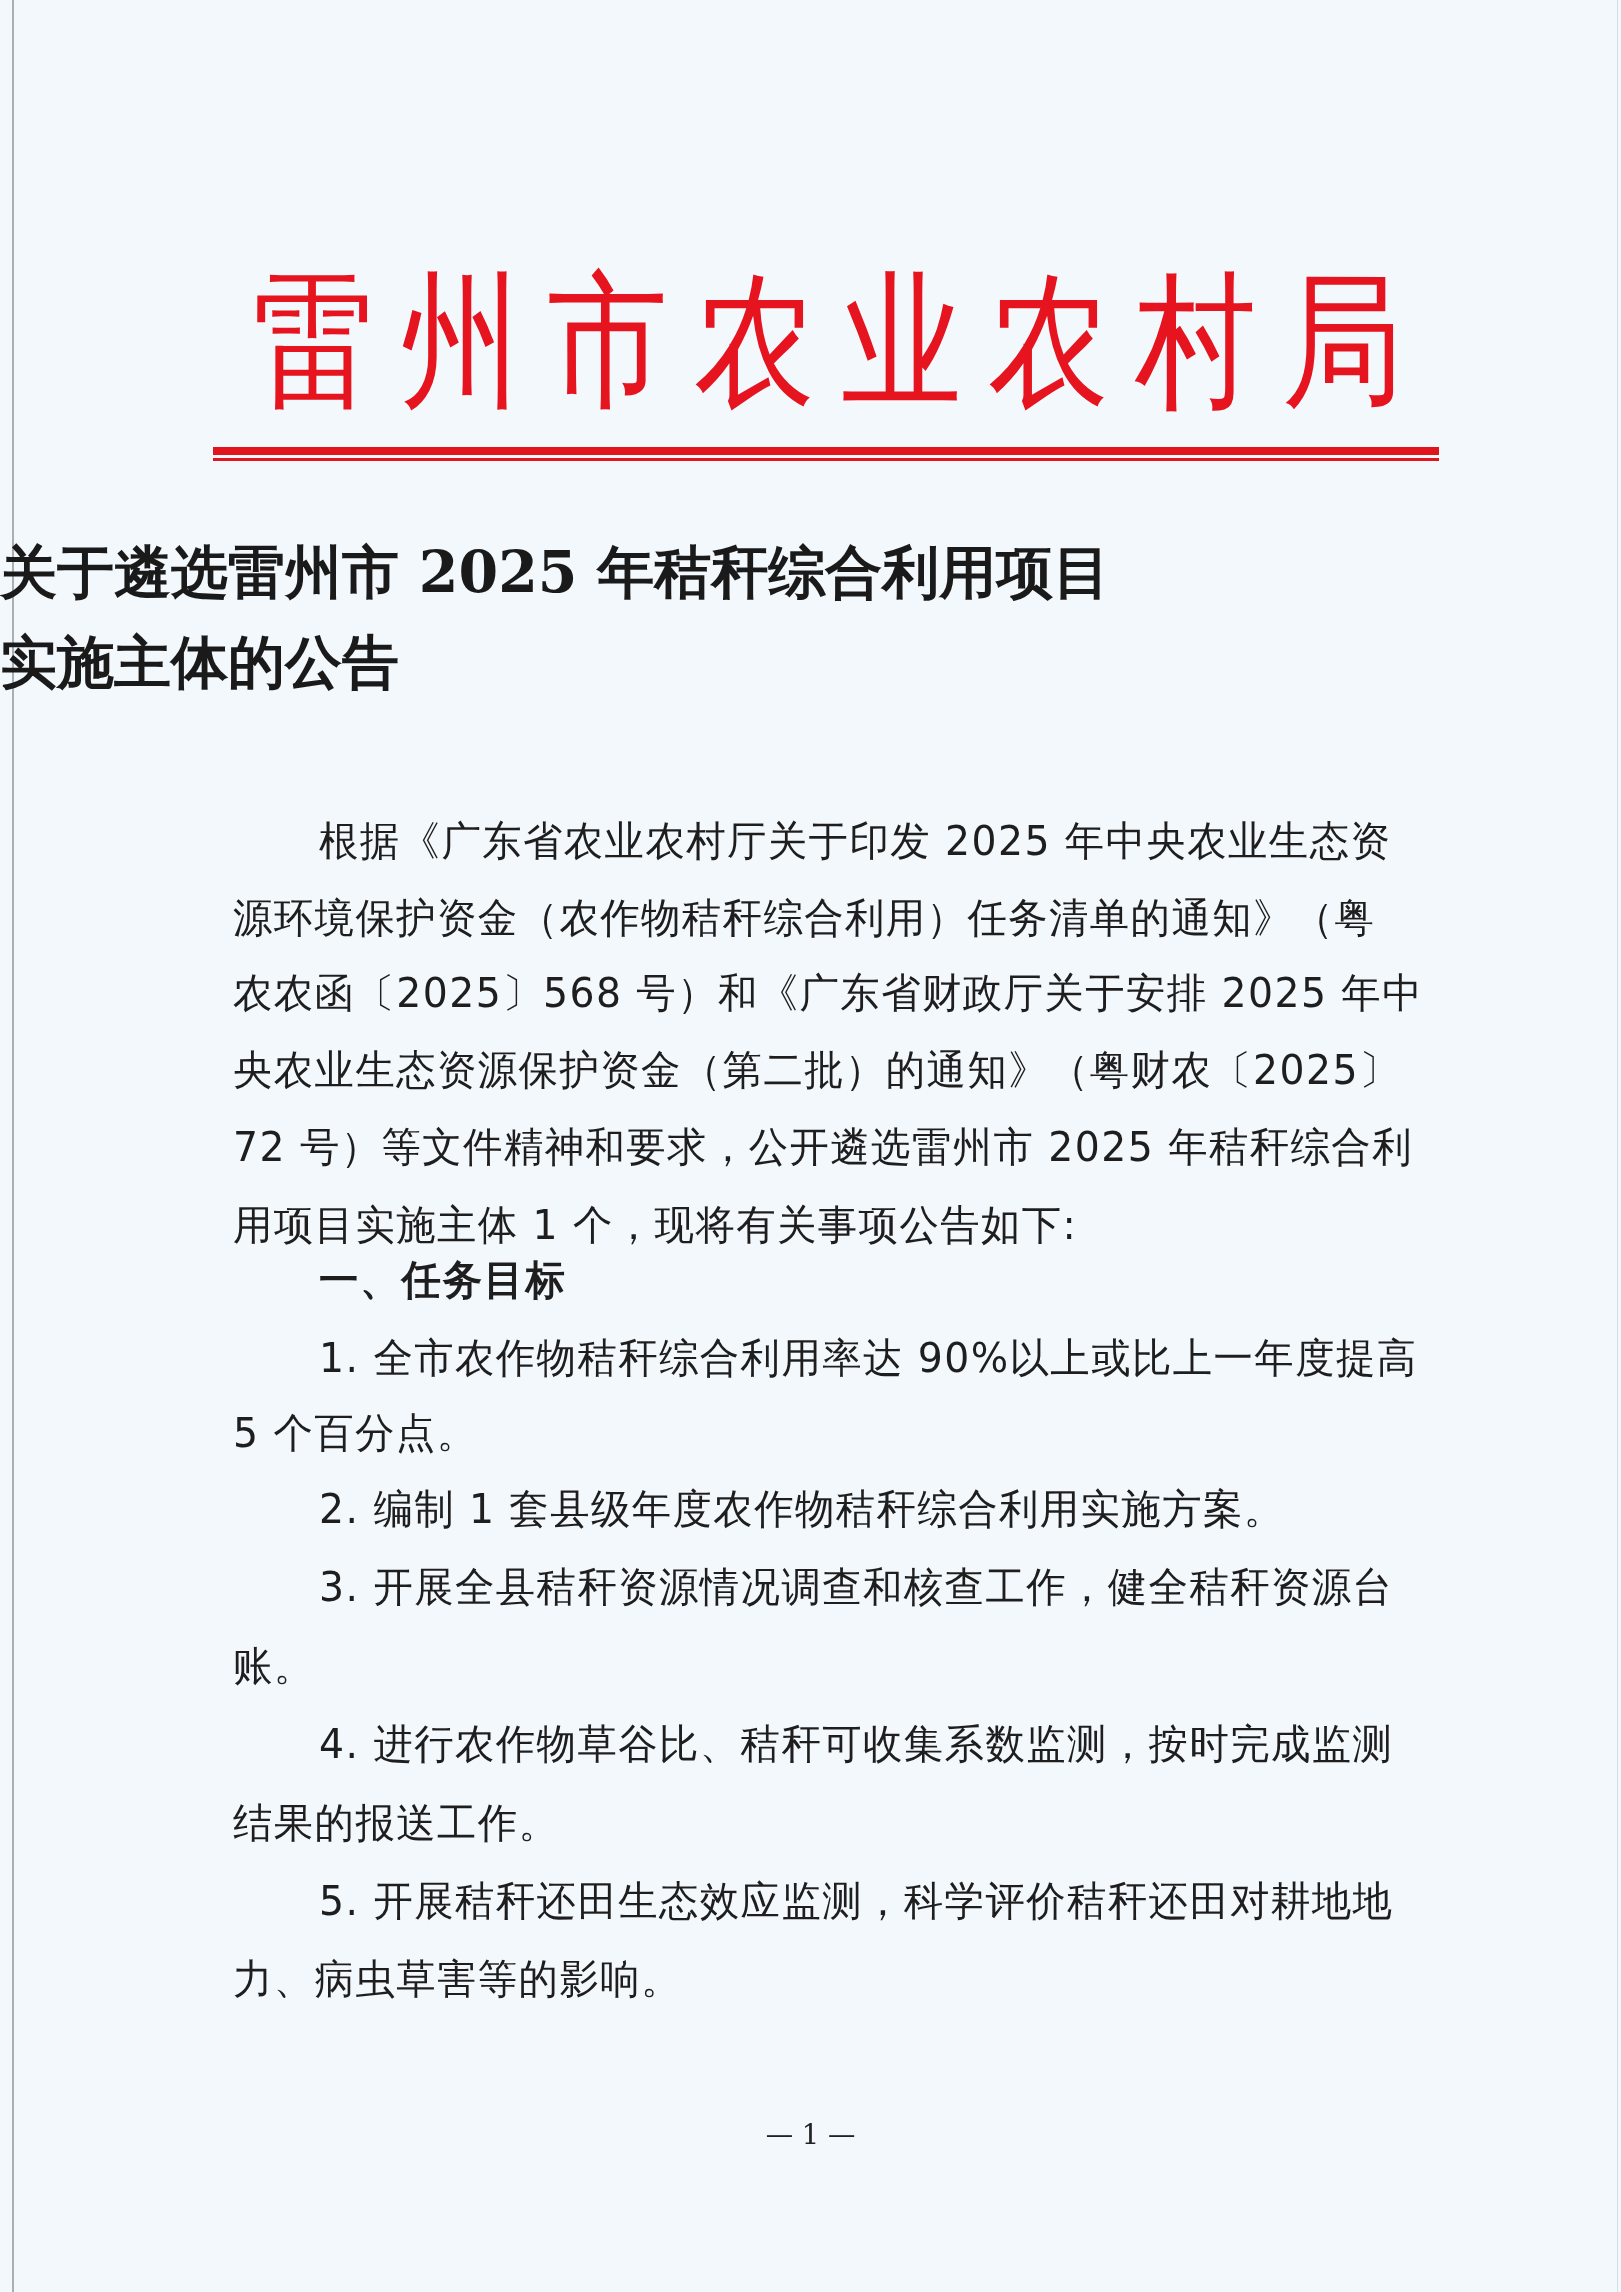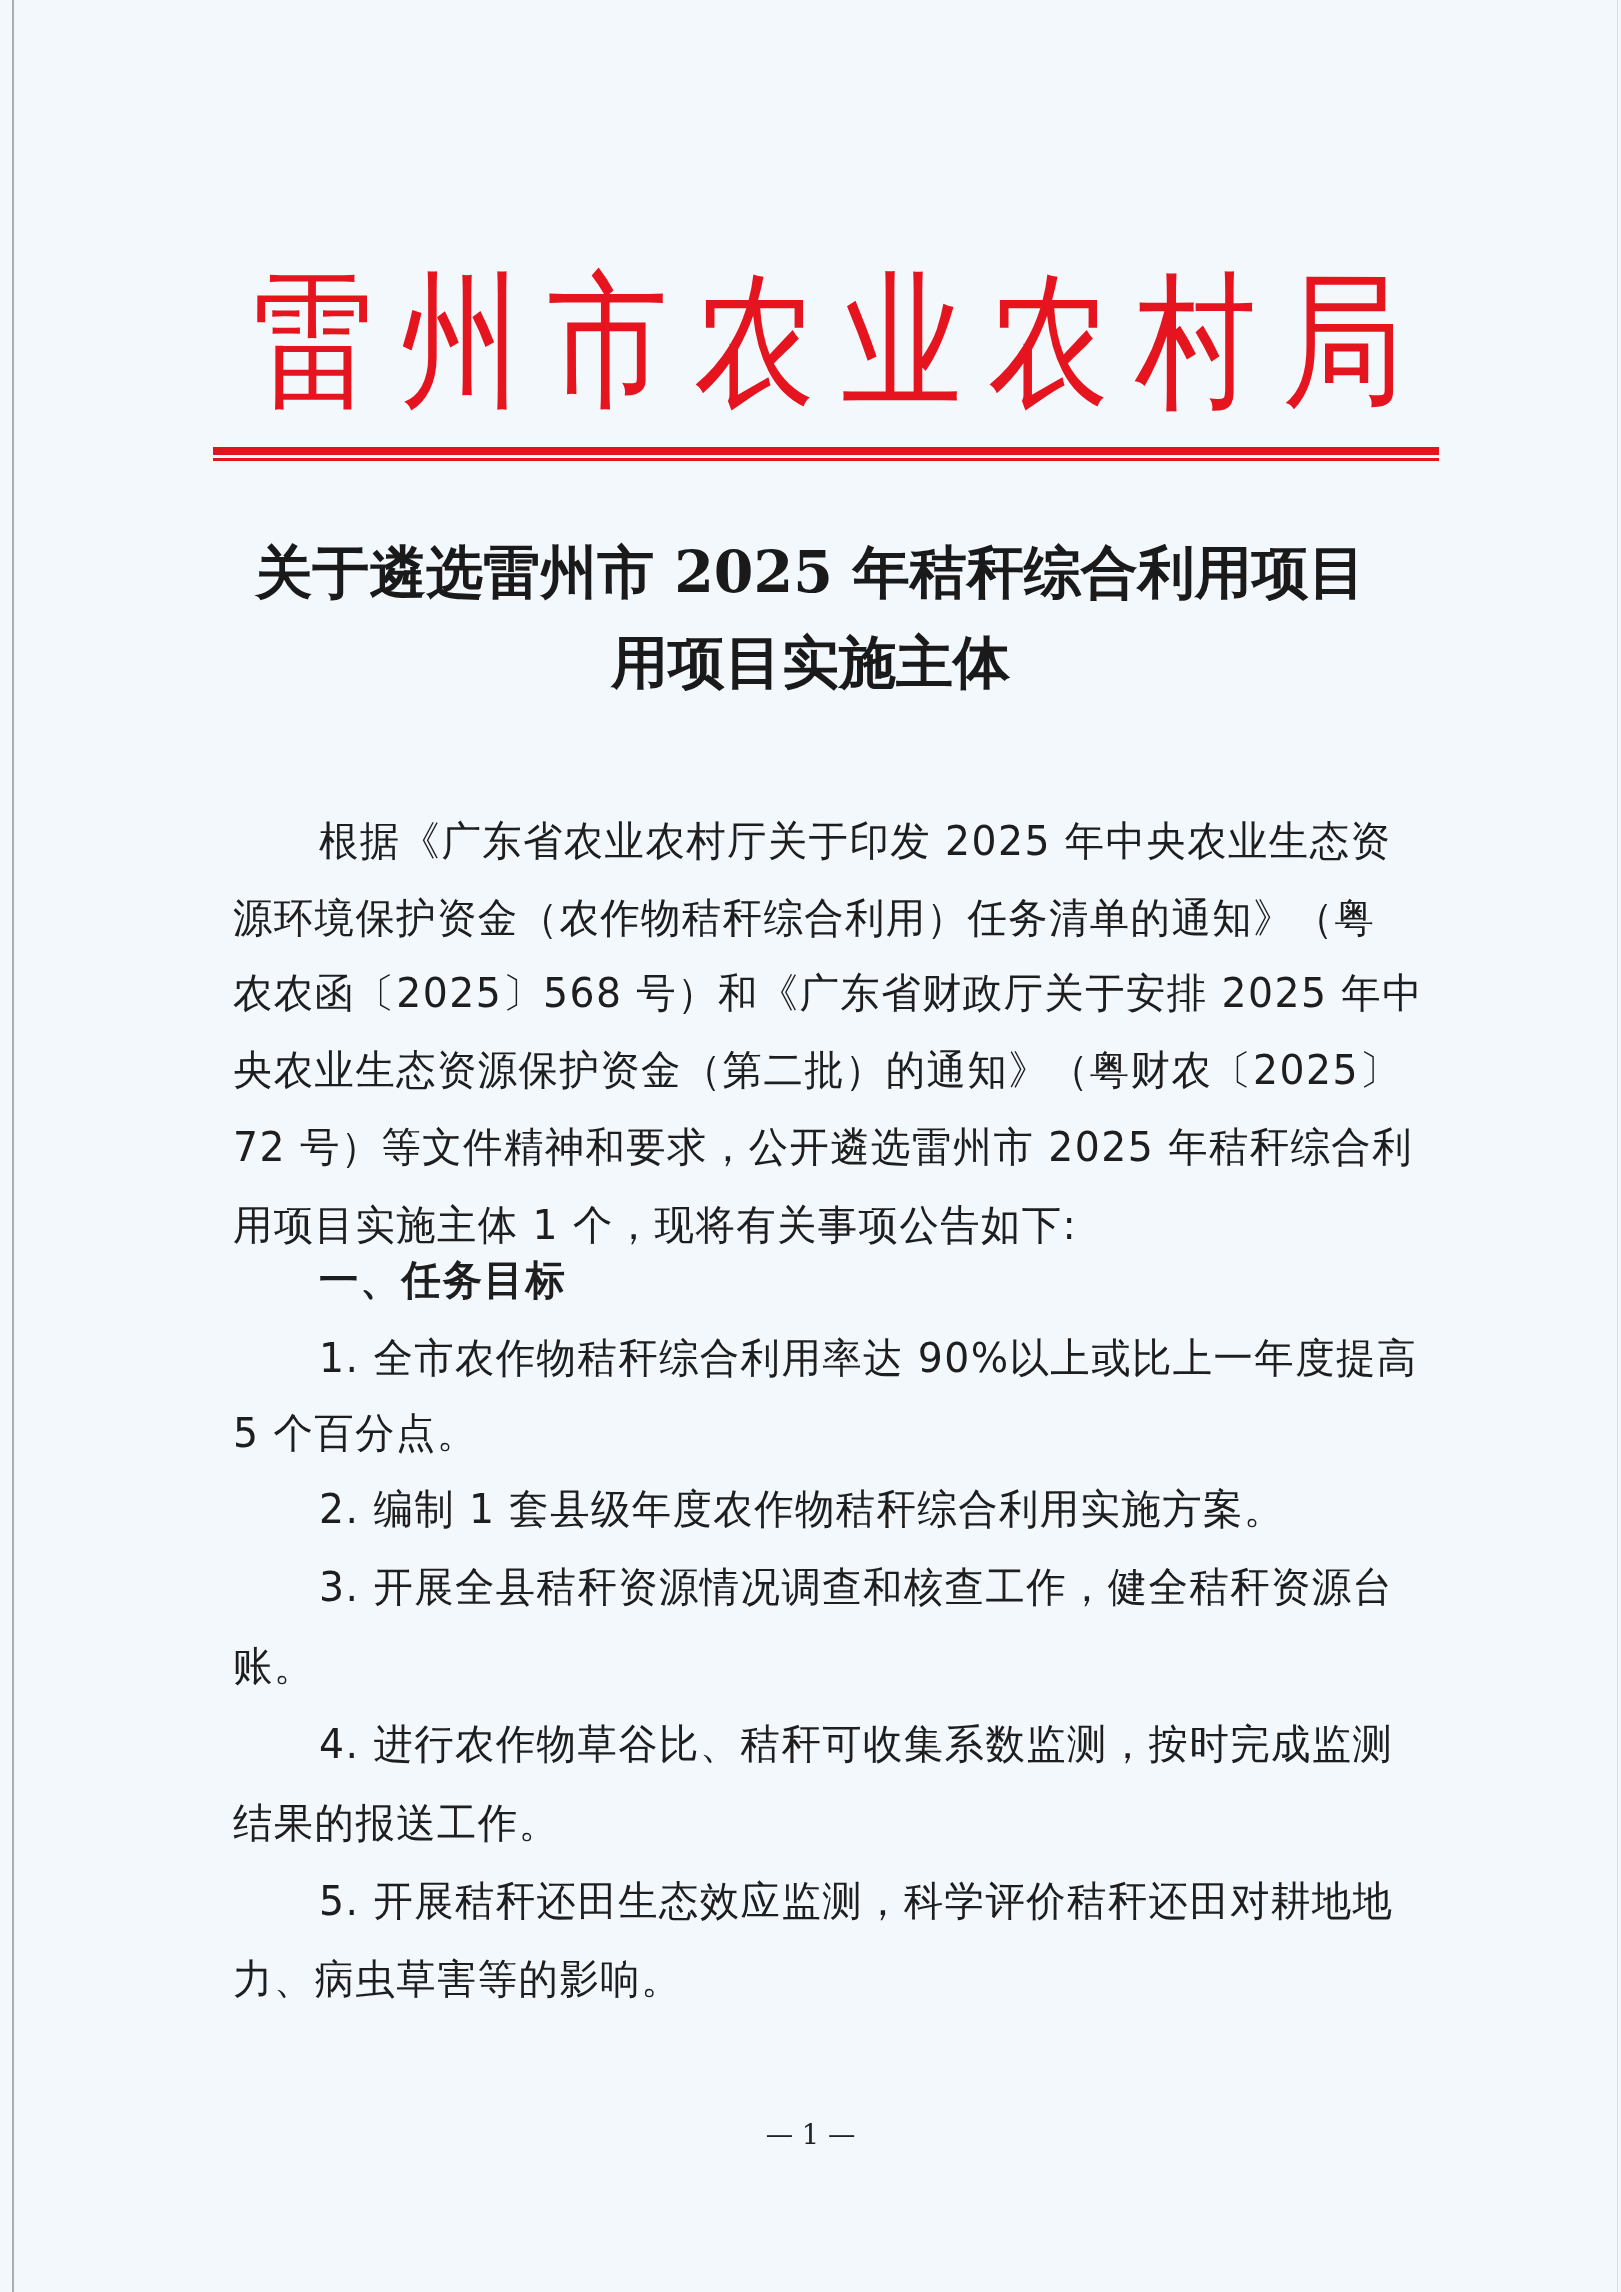--- a/index.html
+++ b/index.html
@@ -21,21 +21,21 @@
     display: inline-block;
     font-family: "DejaVu Sans", "Liberation Sans", sans-serif;
     font-size: 147px; line-height: 157px;
     transform: scaleX(0.82);
     transform-origin: center;
   }
   .rule-thick { position: absolute; left: 213px; top: 447px; width: 1226px; height: 7.8px; background: #e0151e; }
   .rule-thin  { position: absolute; left: 213px; top: 458px; width: 1226px; height: 2.9px; background: #e0151e; }
 
   .doc-title {
-    position: absolute; left: 0; width: 1621px; text-align: center;
+    position: absolute; left: 0; width: 1621px; 
     font-family: "DejaVu Serif", "Liberation Serif", serif;
     font-weight: bold; font-size: 57px; line-height: 69px; color: #1a1a1a;
   }
   .t1 { top: 537px; }
   .t2 { top: 627px; }
 
   .line {
     position: absolute; left: 233px; width: 1191px;
     font-family: "DejaVu Sans", "Liberation Sans", sans-serif;
     font-size: 41px; line-height: 59px; white-space: nowrap;
@@ -63,21 +63,21 @@
   <span>农</span>
   <span>业</span>
   <span>农</span>
   <span>村</span>
   <span>局</span>
 </div>
 <div class="rule-thick"></div>
 <div class="rule-thin"></div>
 
 <div class="doc-title t1">关于遴选雷州市 2025 年秸秆综合利用项目</div>
-<div class="doc-title t2">用项目实施主体</div>
+<div class="doc-title t2">实施主体的公告</div>
 
 <div class="line indent" style="top:812px">根据《广东省农业农村厅关于印发 2025 年中央农业生态资</div>
 <div class="line" style="top:889px">源环境保护资金（农作物秸秆综合利用）任务清单的通知》（粤</div>
 <div class="line" style="top:964px">农农函〔2025〕568 号）和《广东省财政厅关于安排 2025 年中</div>
 <div class="line" style="top:1041px">央农业生态资源保护资金（第二批）的通知》（粤财农〔2025〕</div>
 <div class="line" style="top:1118px">72 号）等文件精神和要求，公开遴选雷州市 2025 年秸秆综合利</div>
 <div class="line" style="top:1196px">用项目实施主体 1 个，现将有关事项公告如下:</div>
 
 <div class="line indent heading" style="top:1251px">一、任务目标</div>
 

